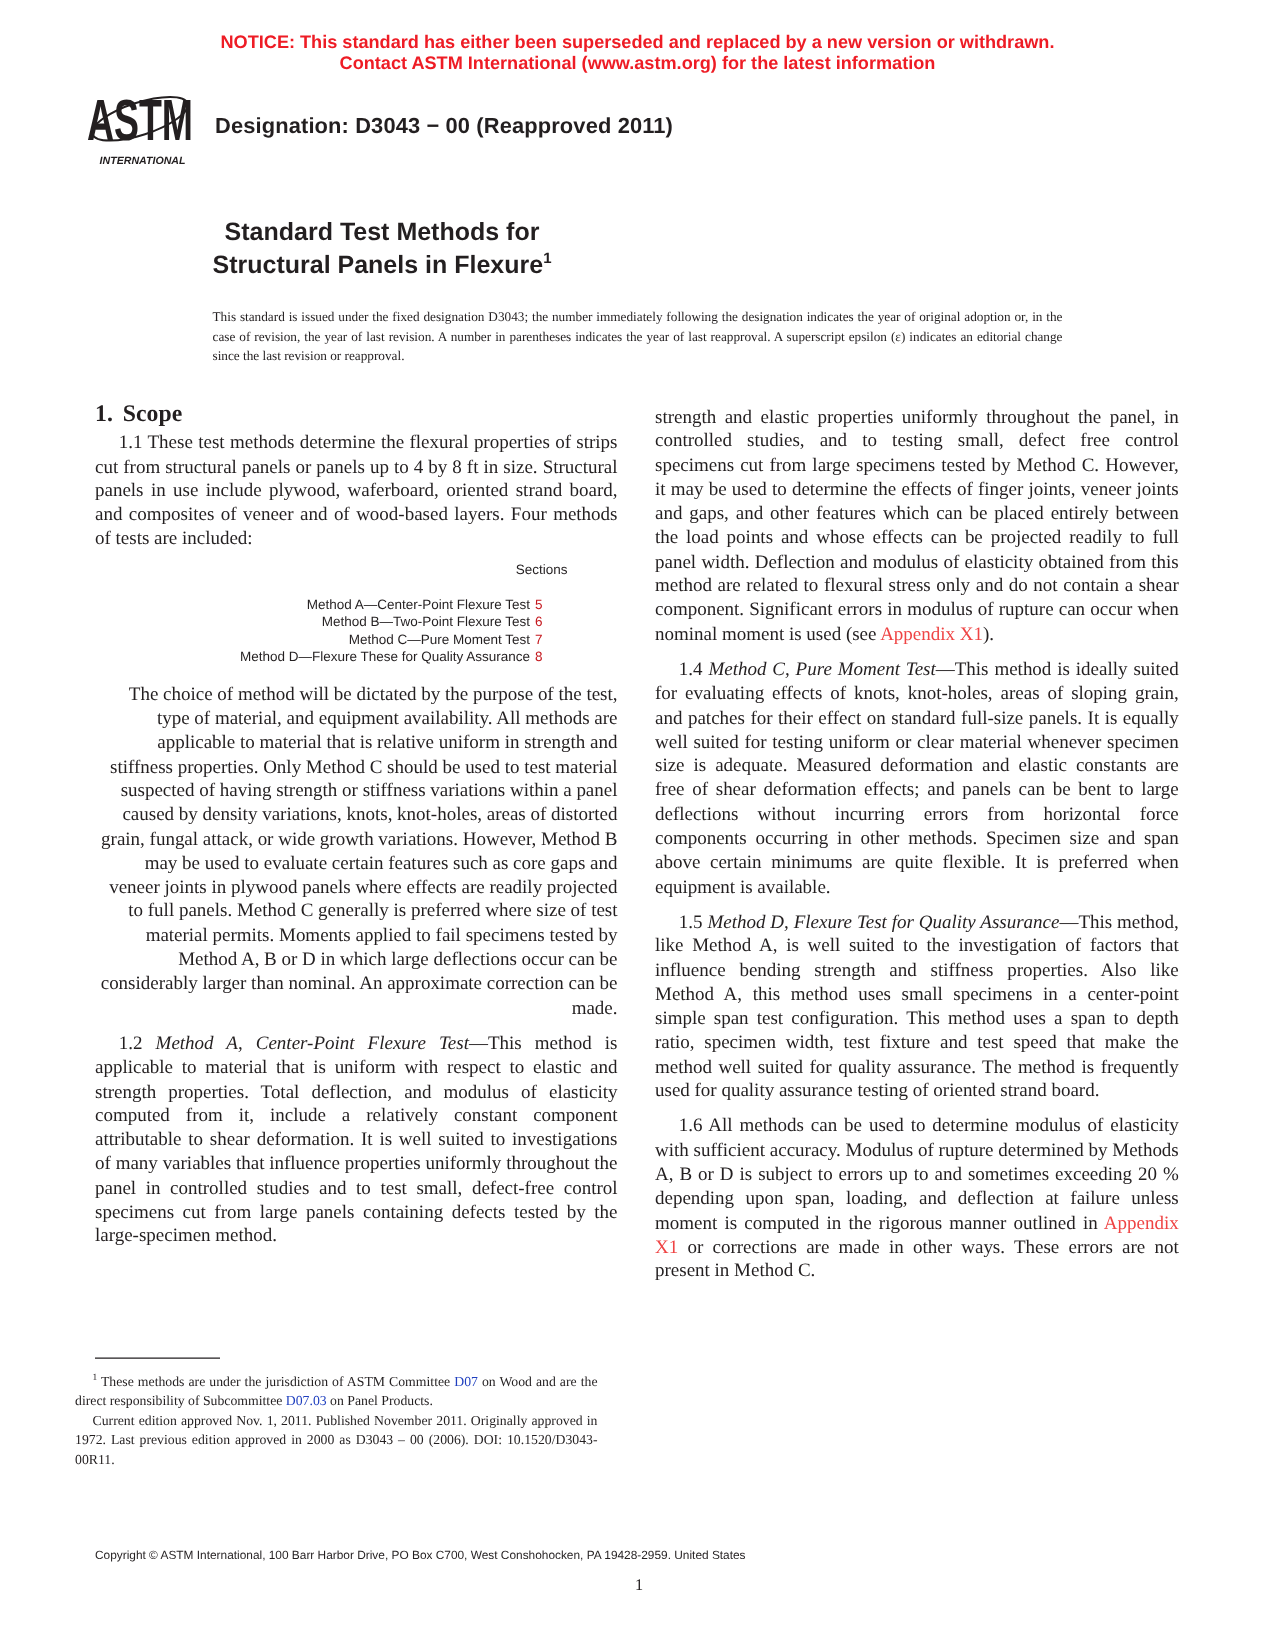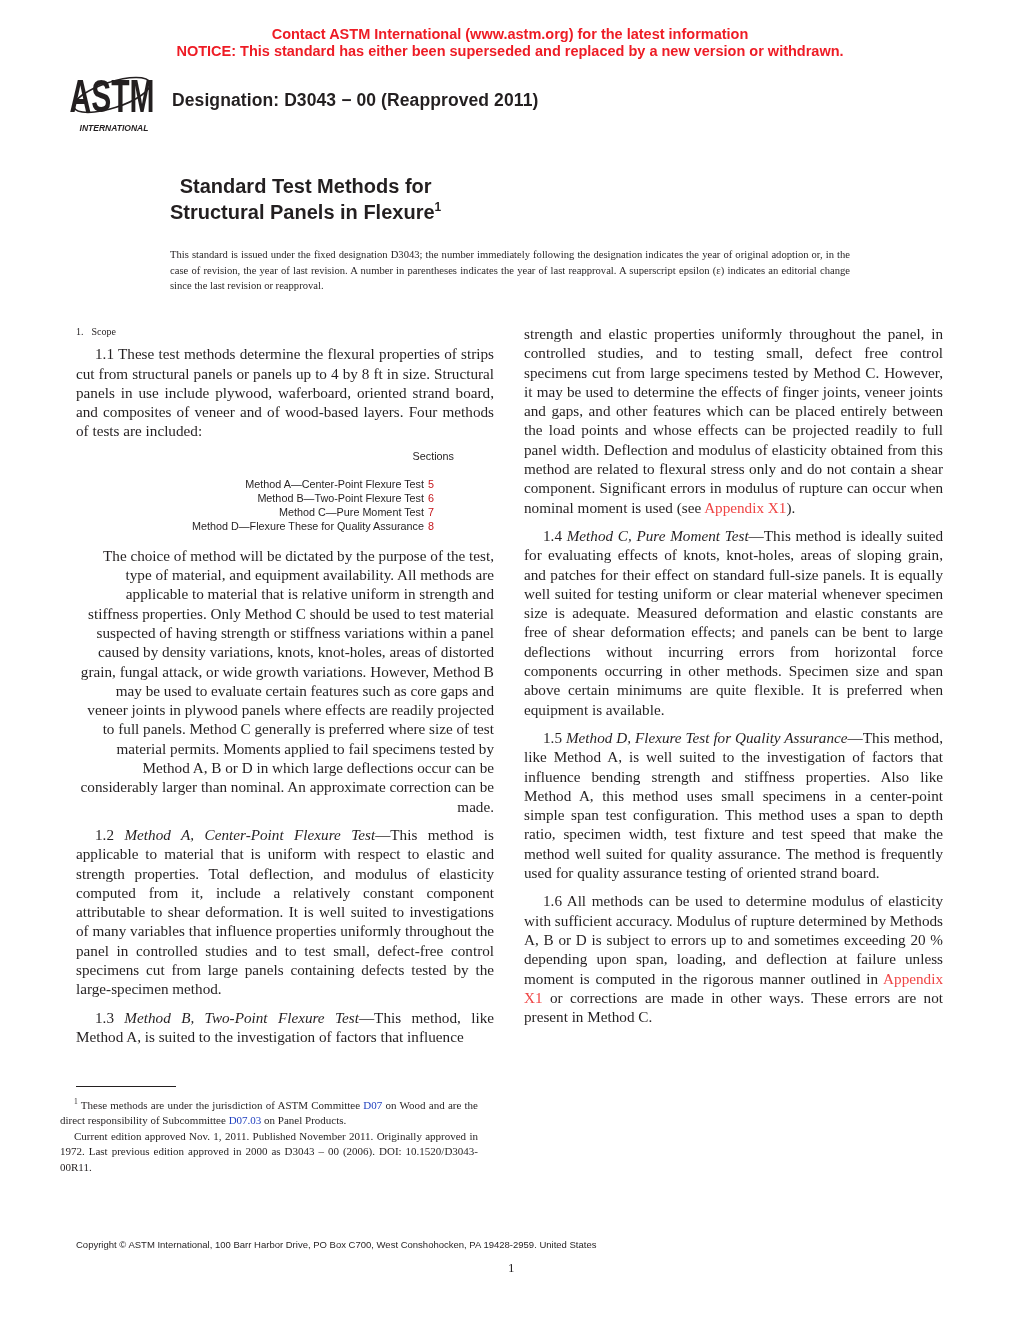--- a/index.html
+++ b/index.html
@@ -14,21 +14,21 @@
   .title sup { font-size: 12px; vertical-align: 8px; line-height: 0; }
   .issuance { position: absolute; left: 170px; top: 247px; width: 680px; font-family: "Liberation Serif", serif;
     font-size: 10.6px; line-height: 15.5px; text-align: justify; color: #231f20; }
   .col { position: absolute; font-family: "Liberation Serif", serif; font-size: 15.2px; line-height: 19.3px;
     text-align: justify; color: #231f20; }
   .col-left { left: 76px; top: 322px; width: 418px; }
   .col-right { left: 524px; top: 324px; width: 419px; }
   .col p { margin: 0; }
   .col p.ind { text-indent: 19px; }
   .col p.gap { margin-top: 9px; }
-  .sec-head { font-weight: normal; font-size: 10px; margin: 0 0 3px 0; }
+  .sec-head { font-weight: bold; font-size: 19px; margin: 0 0 3px 0; }
   .sec-head span { margin-right: 8px; }
   .centered { text-align: right; }
   em { font-style: italic; }
   .link { color: #ef4444; }
   .blue { color: #1f3fbf; }
   .methods { font-family: "Liberation Sans", sans-serif; font-size: 10.8px; line-height: 14px; margin: 0; position: relative; }
   .methods .hdr { text-align: right; padding-right: 40px; margin: 8px 0 14px 0; }
   .methods .row { display: flex; justify-content: flex-end; }
   .methods .row .num { width: 14px; text-align: center; margin-right: 56px; color: #c4161c; }
   .footnote-rule { position: absolute; left: 76px; top: 1086px; width: 100px; border-top: 1px solid #231f20; }
@@ -37,22 +37,22 @@
   .footnotes p { margin: 0; text-indent: 14px; }
   .footnotes sup { font-size: 7.5px; }
   .copyright { position: absolute; left: 76px; top: 1239px; font-family: "Liberation Sans", sans-serif;
     font-size: 9.5px; color: #231f20; }
   .page-num { position: absolute; left: 508px; top: 1260px; font-family: "Liberation Serif", serif; font-size: 13px; color: #231f20; }
 </style>
 </head>
 <body>
 
 <div class="notice">
+  <div>NOTICE: This standard has either been superseded and replaced by a new version or withdrawn.</div>
   <div>Contact ASTM International (www.astm.org) for the latest information</div>
-  <div>NOTICE: This standard has either been superseded and replaced by a new version or withdrawn.</div>
 </div>
 
 <div class="logo">
   <svg width="96" height="74" viewBox="0 0 96 74">
     <ellipse cx="46" cy="34" rx="40" ry="13" fill="none" stroke="#231f20" stroke-width="1.6" transform="rotate(-18 46 34)"></ellipse>
     <text x="46" y="50" text-anchor="middle" font-family="Liberation Sans, sans-serif" font-weight="bold" font-size="30" fill="#231f20" transform="scale(1,1.55) translate(0,-17)">ASTM</text>
     <text x="48" y="70" text-anchor="middle" font-family="Liberation Sans, sans-serif" font-weight="bold" font-style="italic" font-size="8.5" fill="#231f20">INTERNATIONAL</text>
   </svg>
 </div>
 
@@ -86,21 +86,20 @@
     <div class="row">
       <span>Method D—Flexure These for Quality Assurance</span>
       <span class="num">8</span>
     </div>
   </div>
 
   <p class="centered gap" style="margin-top:13px;">The choice of method will be dictated by the purpose of the test, type of material, and equipment availability. All methods are applicable to material that is relative uniform in strength and stiffness properties. Only Method C should be used to test material suspected of having strength or stiffness variations within a panel caused by density variations, knots, knot-holes, areas of distorted grain, fungal attack, or wide growth variations. However, Method B may be used to evaluate certain features such as core gaps and veneer joints in plywood panels where effects are readily projected to full panels. Method C generally is preferred where size of test material permits. Moments applied to fail specimens tested by Method A, B or D in which large deflections occur can be considerably larger than nominal. An approximate correction can be made.</p>
 
   <p class="ind gap"><span>1.2</span> <em>Method A, Center-Point Flexure Test</em><span>—This method is applicable to material that is uniform with respect to elastic and strength properties. Total deflection, and modulus of elasticity computed from it, include a relatively constant component attributable to shear deformation. It is well suited to investigations of many variables that influence properties uniformly throughout the panel in controlled studies and to test small, defect-free control specimens cut from large panels containing defects tested by the large-specimen method.</span></p>
 
-  <p class="ind gap"><span>1.3</span> <em>Method B, Two-Point Flexure Test</em><span>—This method, like Method A, is suited to the investigation of factors that influence</span></p>
 </div>
 
 <div class="footnote-rule"></div>
 <div class="footnotes">
   <p><sup>1</sup><span> These methods are under the jurisdiction of ASTM Committee </span><span class="blue">D07</span><span> on Wood and are the direct responsibility of Subcommittee </span><span class="blue">D07.03</span><span> on Panel Products.</span></p>
   <p>Current edition approved Nov. 1, 2011. Published November 2011. Originally approved in 1972. Last previous edition approved in 2000 as D3043 – 00 (2006). DOI: 10.1520/D3043-00R11.</p>
 </div>
 
 <div class="col col-right">
   <p><span>strength and elastic properties uniformly throughout the panel, in controlled studies, and to testing small, defect free control specimens cut from large specimens tested by Method C. However, it may be used to determine the effects of finger joints, veneer joints and gaps, and other features which can be placed entirely between the load points and whose effects can be projected readily to full panel width. Deflection and modulus of elasticity obtained from this method are related to flexural stress only and do not contain a shear component. Significant errors in modulus of rupture can occur when nominal moment is used (see </span><span class="link">Appendix X1</span><span>).</span></p>

